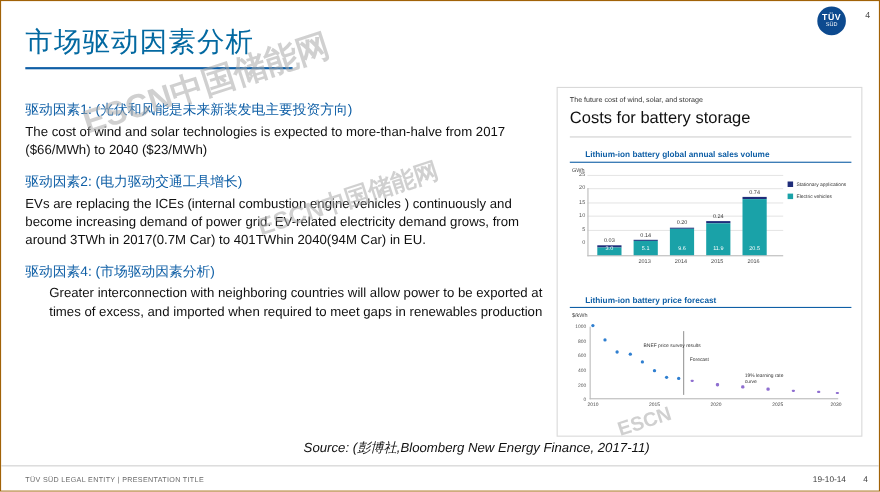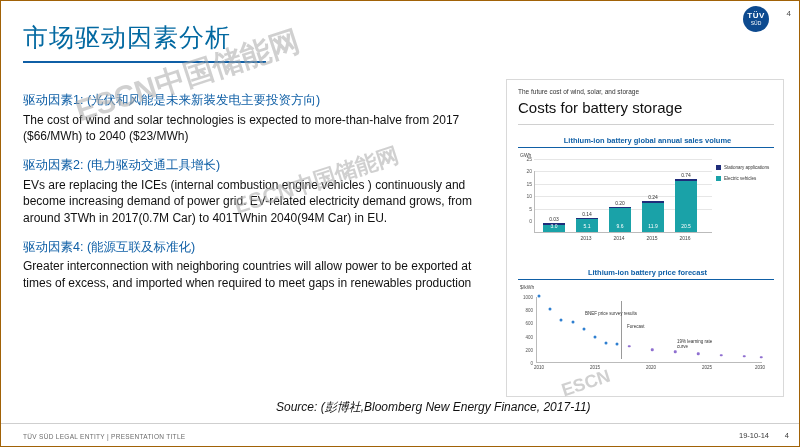--- a/index.html
+++ b/index.html
@@ -72,21 +72,21 @@
     font-size: 12.5px;
     margin: 0 0 3px 0;
     line-height: 1.25;
   }
   .drv-body {
     font-size: 12px;
     line-height: 1.36;
     margin: 0 0 14px 0;
     color: #111111;
   }
-  .drv-body.last { margin-bottom: 14px; }
+  .drv-body.last { margin-bottom: 14px; text-align: right; }
   
   .source {
     position: absolute;
     left: 275px;
     top: 398px;
     font-size: 12px;
     font-style: italic;
     color: #111111;
   }
   
@@ -121,22 +121,21 @@
     top: 44px;
     width: 256px;
     height: 1px;
     background: #d0d0d0;
   }
   .chart-block { position: absolute; left: 11px; width: 256px; }
   .chart-title {
     font-size: 7.5px;
     font-weight: bold;
     color: #0f5fa6;
-    margin: 0 0 2px 3px;
-    text-align: center;
+    margin: 0 0 2px 14px;
   }
   .chart-underline { width: 256px; height: 1px; background: #0f5fa6; margin-bottom: 4px; }
   .axis-unit {
     font-size: 5px;
     color: #444444;
     margin: 0 0 1px 2px;
   }
   
   .bars-wrap {
     position: relative;
@@ -340,21 +339,21 @@
   <div class="title-rule"></div>
 
   <div class="body-col">
     <p class="drv-head">驱动因素1: (光伏和风能是未来新装发电主要投资方向)</p>
     <p class="drv-body"> The cost of wind and solar technologies is expected to more-than-halve from 2017 ($66/MWh) to 2040 ($23/MWh)</p>
 
     <p class="drv-head">驱动因素2: (电力驱动交通工具增长)</p>
     <p class="drv-body"> EVs are replacing the ICEs (internal combustion engine vehicles ) continuously and become increasing demand of power grid. EV-related electricity demand grows, from around 3TWh in 2017(0.7M Car)  to 401TWhin 2040(94M Car) in EU.</p>
 
 
-    <p class="drv-head">驱动因素4: (能源互联及标准化)</p>
+    <p class="drv-head">驱动因素4: (市场驱动因素分析)</p>
     <p class="drv-body last">Greater interconnection with neighboring countries will allow power to be exported at times of excess, and imported when required to meet gaps in renewables production</p>
   </div>
 
   <div class="source">Source: (彭博社,Bloomberg New Energy Finance, 2017-11)</div>
 
   <div class="panel">
     <div class="panel-kicker">The future cost of wind, solar, and storage</div>
     <div class="panel-title">Costs for battery storage</div>
     <div class="panel-rule"></div>
 

